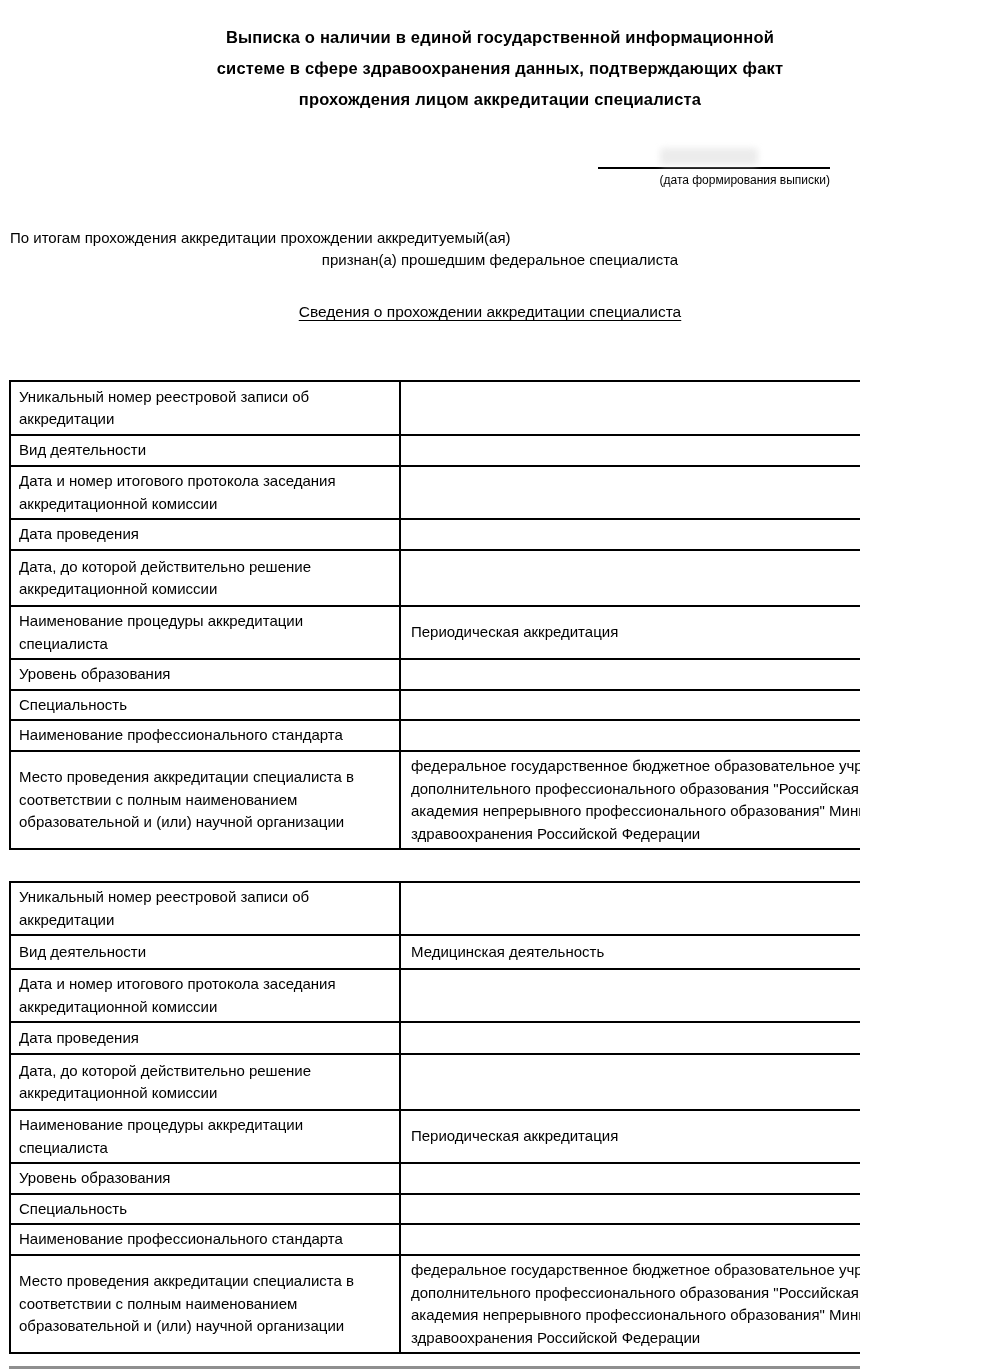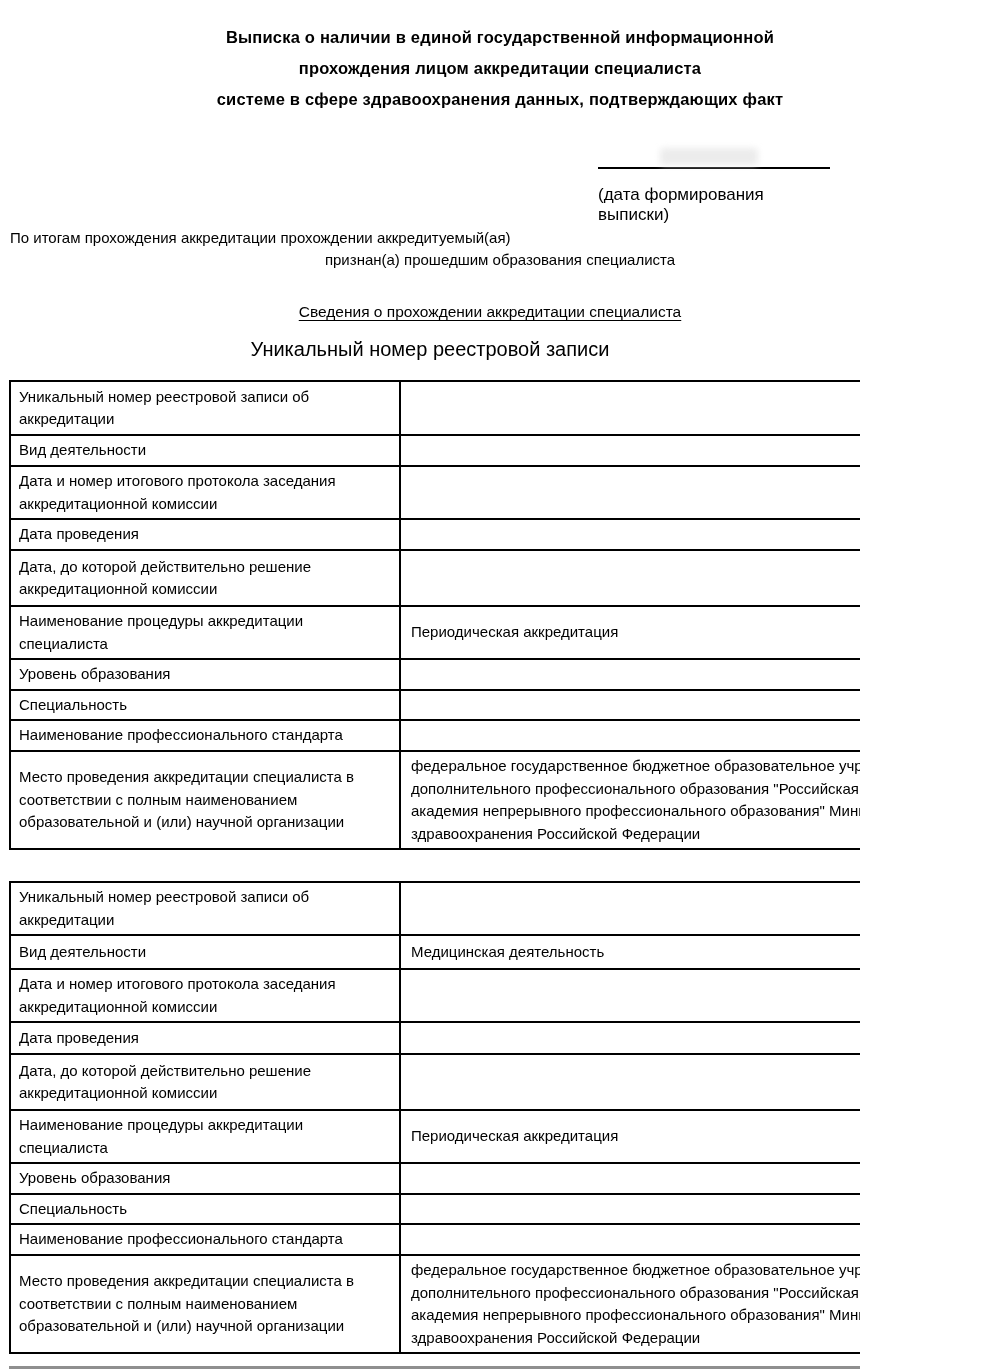--- a/index.html
+++ b/index.html
@@ -31,23 +31,23 @@
     background:#ececec;
     filter:blur(3px);
     border-radius:4px;
   }
   .date-line{
     margin-top:21px;
     border-bottom:2px solid #000;
     height:0;
   }
   .date-caption{
-    text-align:left;
-    font-size:17px;
-    padding-top:16px;
+    text-align:right;
+    font-size:12px;
+    padding-top:4px;
   }
   .statement-line1{
     position:absolute;
     top:229px; left:10px;
     font-size:15px;
   }
   .statement-line2{
     position:absolute;
     top:251px; left:0; width:1000px;
     text-align:center;
@@ -91,35 +91,34 @@
     background:#8f8f8f;
   }
 </style>
 </head>
 <body>
 
 <div class="page">
 
   <div class="doc-title">
     <div>Выписка о наличии в единой государственной информационной</div>
+    <div>системе в сфере здравоохранения данных, подтверждающих факт</div>
     <div>прохождения лицом аккредитации специалиста</div>
-    <div>системе в сфере здравоохранения данных, подтверждающих факт</div>
   </div>
 
   <div class="date-block">
     <div class="date-smudge"></div>
     <div class="date-line"></div>
     <div class="date-caption">(дата формирования выписки)</div>
   </div>
 
   <div class="statement-line1">По итогам прохождения аккредитации прохождении аккредитуемый(ая)</div>
-  <div class="statement-line2">признан(а) прошедшим образования специалиста</div>
+  <div class="statement-line2">признан(а) прошедшим федеральное специалиста</div>
 
   <div class="section-heading">Сведения о прохождении аккредитации специалиста</div>
-  <div class="subheading">Уникальный номер реестровой записи</div>
 
   <table class="acc-table t1">
     <colgroup>
         <col style="width:390px">
         <col style="width:590px">
       </colgroup>
     <tbody>
         <tr style="height: 54px;">
           <td class="label-cell">Уникальный номер реестровой записи об аккредитации</td>
           <td class="value-cell"></td>

